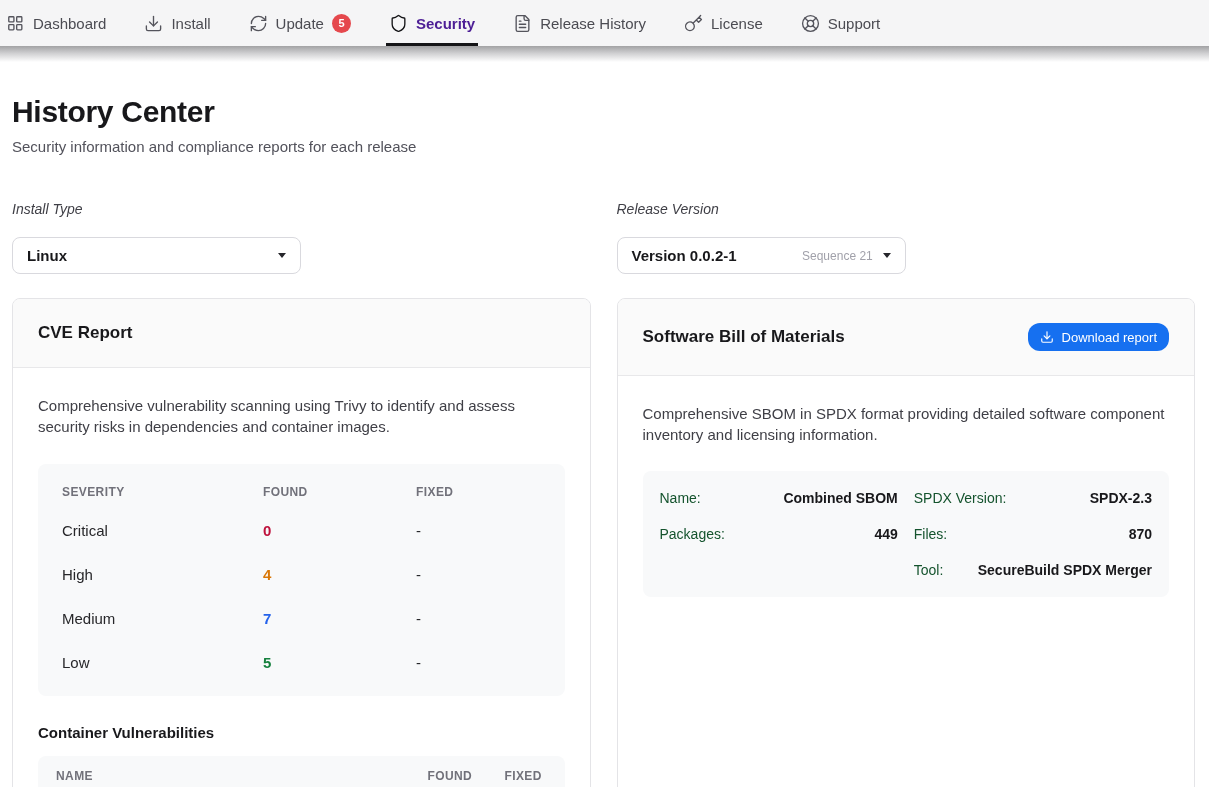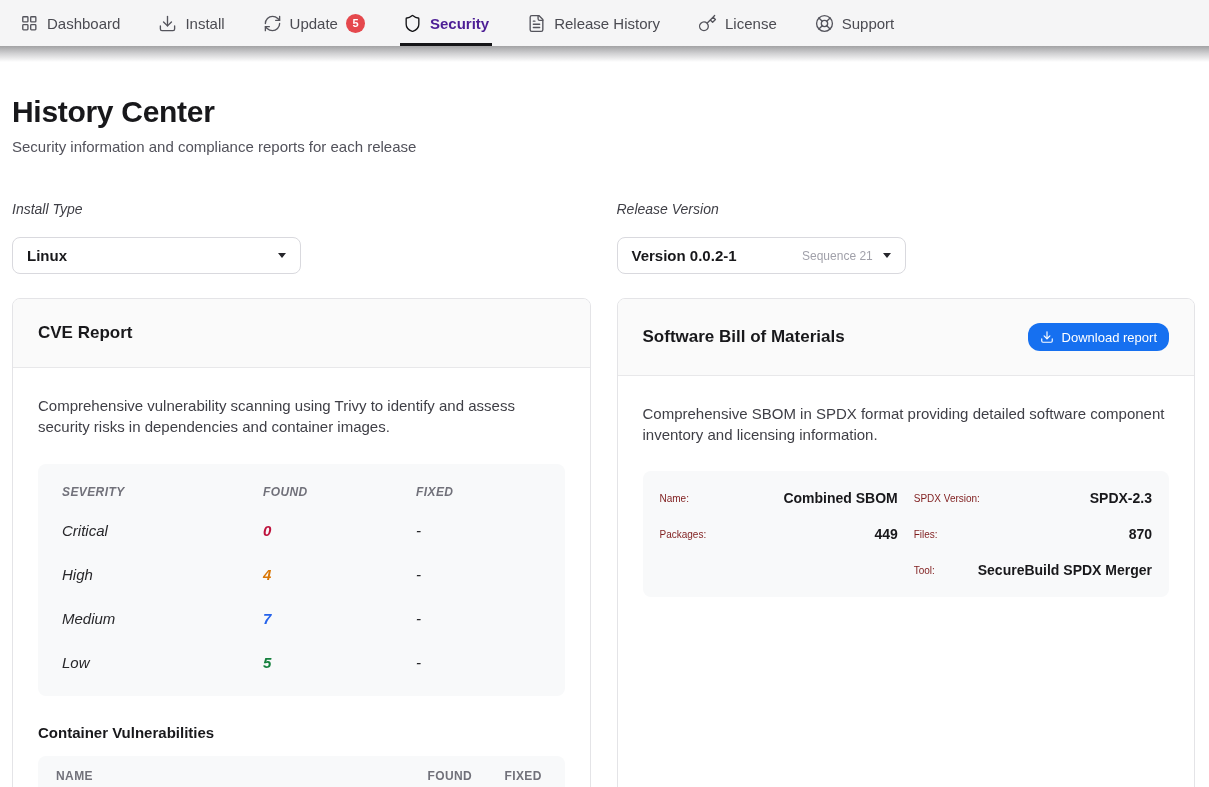--- a/index.html
+++ b/index.html
@@ -1,21 +1,21 @@
 <!DOCTYPE html>
 <html><head>
 <meta charset="utf-8">
 <style>
   * { margin:0; padding:0; box-sizing:border-box; }
   html,body { width:1209px; height:787px; overflow:hidden; background:#fff;
     font-family:"Liberation Sans", sans-serif; color:#18181b; }
 
   
   .topnav { height:46px; background:#f5f5f6; display:flex; align-items:stretch;
-    padding-left:20px; position:relative;text-align:center; }
+    padding-left:6px; position:relative;text-align:center; }
   .nav-item { display:flex; align-items:center; gap:8px; margin-right:38px;
     font-size:15px; font-weight:500; color:#4b4b52; cursor:pointer; position:relative; }
   .nav-item svg { width:19px; height:19px; stroke:#54545c; stroke-width:1.7;
     fill:none; stroke-linecap:round; stroke-linejoin:round; }
   .nav-item.active { color:#4c1d95; font-weight:700; }
   .nav-item.active svg { stroke:#141417; }
   .nav-item.active::after { content:""; position:absolute; left:-3px; right:-3px;
     bottom:0; height:3px; background:#141417; }
   .nav-badge { background:#e5484d; color:#fff; font-size:11px; font-weight:700;
     min-width:19px; height:19px; border-radius:10px; display:flex;
@@ -43,21 +43,21 @@
   .cards { display:grid; grid-template-columns:1fr 1fr; column-gap:26px;
     margin-top:24px; align-items:stretch; }
   .card { border:1px solid #e4e4e7; border-radius:8px; background:#fff; overflow:hidden; }
   .card-header { background:#fafafa; border-bottom:1px solid #e8e8ea;
     padding:24px 25px; display:flex; align-items:center; justify-content:space-between; }
   .card-title { font-size:17px; font-weight:600; color:#18181b; }
   .card-body { padding:27px 25px 25px; }
   .card-desc { font-size:15px; line-height:21px; color:#3f3f46; }
 
   
-  .sev-table { margin-top:27px; background:#f8f9fa; border-radius:8px; padding:6px 24px 12px;font-style:italic; }
+  .sev-table { margin-top:27px; background:#f8f9fa; border-radius:8px; padding:6px 24px 12px; }
   .sev-row { display:grid; grid-template-columns:42% 32% 26%; align-items:center; height:44px; }
   .sev-head { height:38px; padding-top:6px; }
   .th { font-size:12px; font-weight:600; letter-spacing:.4px; color:#71717a; text-transform:uppercase; }
   .sev-name { font-size:15px; color:#27272a; }
   .sev-found { font-size:15px; font-weight:600; }
   .sev-fixed { font-size:15px; color:#27272a; }
 
   .section-title { margin-top:28px; font-size:15px; font-weight:600; color:#18181b; }
   .cv-table-head { margin-top:15px; background:#f8f9fa; border-radius:8px;
     height:40px; display:flex; align-items:center; padding:0 18px; }
@@ -69,21 +69,21 @@
   .download-btn { display:flex; align-items:center; gap:8px; background:#1670f0;
     color:#fff; border:none; border-radius:12px; height:28px; padding:0 12px;
     font-size:13px; font-weight:500; font-family:inherit; cursor:pointer; }
   .download-btn svg { width:14px; height:14px; stroke:#fff; stroke-width:2;
     fill:none; stroke-linecap:round; stroke-linejoin:round; }
 
   .sbom-grid { margin-top:26px; background:#f8f9fa; border-radius:8px;
     padding:9px 17px; display:flex; gap:16px; }
   .sbom-col { flex:1; }
   .sbom-row { display:flex; justify-content:space-between; align-items:center; height:36px; }
-  .sbom-label { font-size:10px; color:#7f1d1d; white-space:nowrap; }
+  .sbom-label { font-size:14px; color:#14532d; white-space:nowrap; }
   .sbom-value { font-size:14px; font-weight:700; color:#18181b; text-align:right; white-space:nowrap; }
 </style>
 </head>
 <body>
 
 <nav class="topnav">
   <div class="nav-item">
     <svg viewBox="0 0 24 24">
       <rect x="3.5" y="3.5" width="6.5" height="6.5" rx="1"></rect>
         <rect x="13.5" y="3.5" width="6.5" height="6.5" rx="1"></rect>

